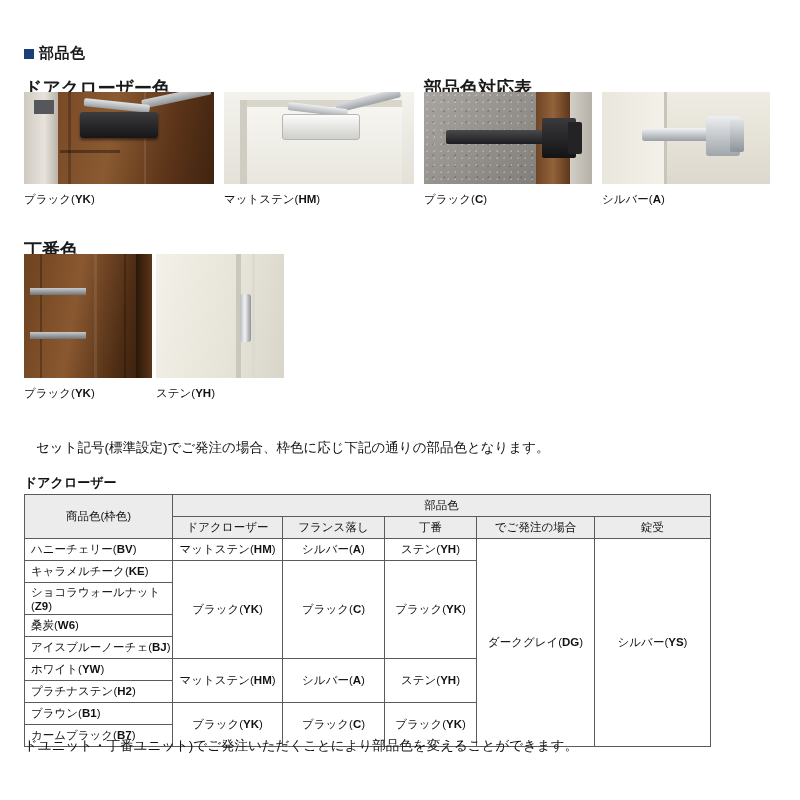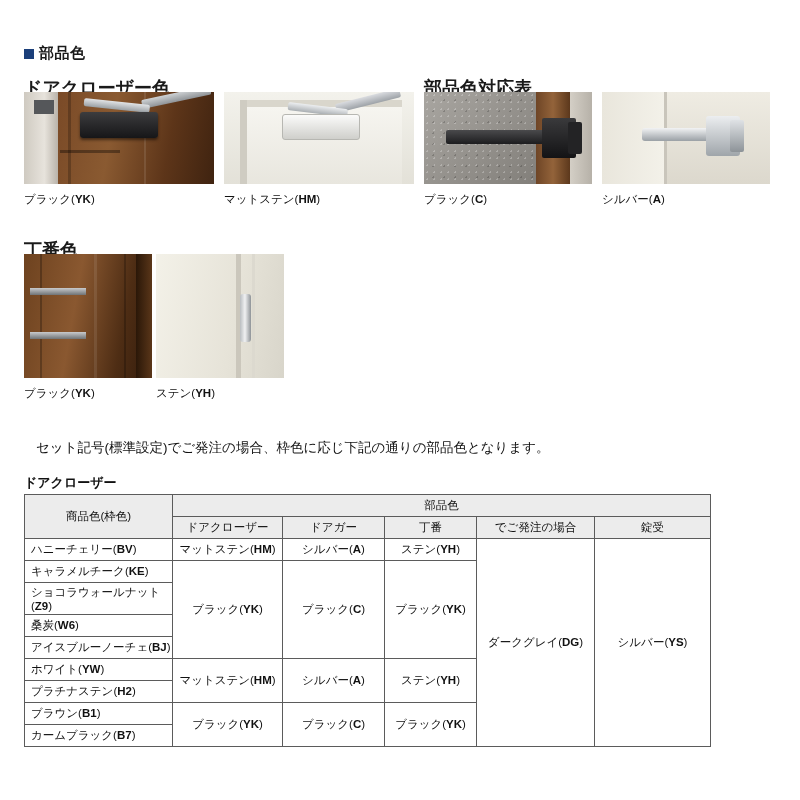--- a/index.html
+++ b/index.html
@@ -219,21 +219,21 @@
         <col style="width:118px">
         <col style="width:116px">
     </colgroup>
     <tbody>
       <tr>
         <th class="prodhead" rowspan="2">商品色(枠色)</th>
         <th colspan="5">部品色</th>
       </tr>
       <tr>
         <th>ドアクローザー</th>
-        <th>ドアガー</th>
+        <th>フランス落し</th>
         <th>丁番</th>
         <th>でご発注の場合</th>
         <th>錠受</th>
       </tr>
 
       <tr>
         <td class="prodname">ハニーチェリー(<span class="b">BV</span>)</td>
         <td>マットステン(<span class="b">HM</span>)</td>
         <td>シルバー(<span class="b">A</span>)</td>
         <td>ステン(<span class="b">YH</span>)</td>
@@ -274,15 +274,16 @@
         <td rowspan="2">ブラック(<span class="b">YK</span>)</td>
       </tr>
       <tr>
         <td class="prodname">カームブラック(<span class="b">B7</span>)</td>
       </tr>
     </tbody>
   </table>
 
   <div class="para" id="para2">
     <br>
+    <span>ドユニット・丁番ユニット)でご発注いただくことにより部品色を変えることができます。</span>
   </div>
 
 </div>
 
 </body></html>

